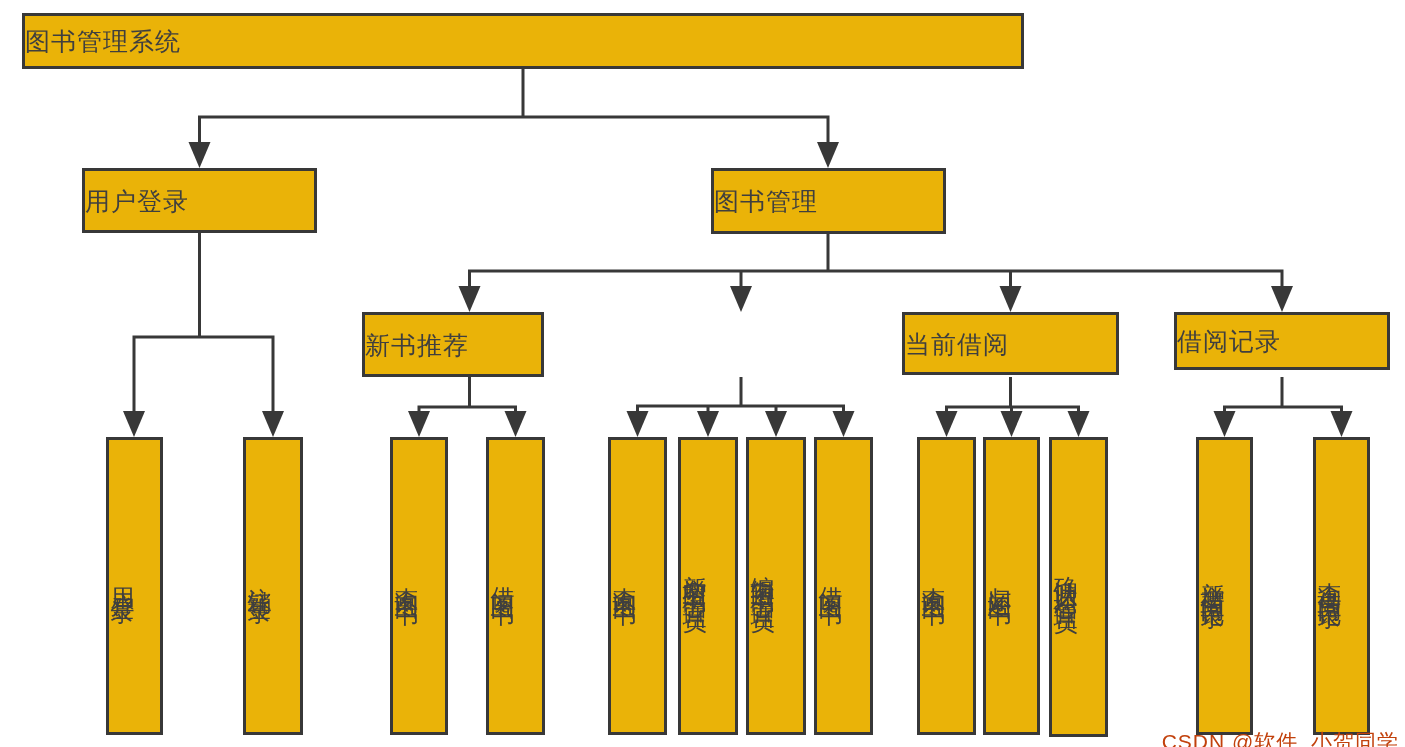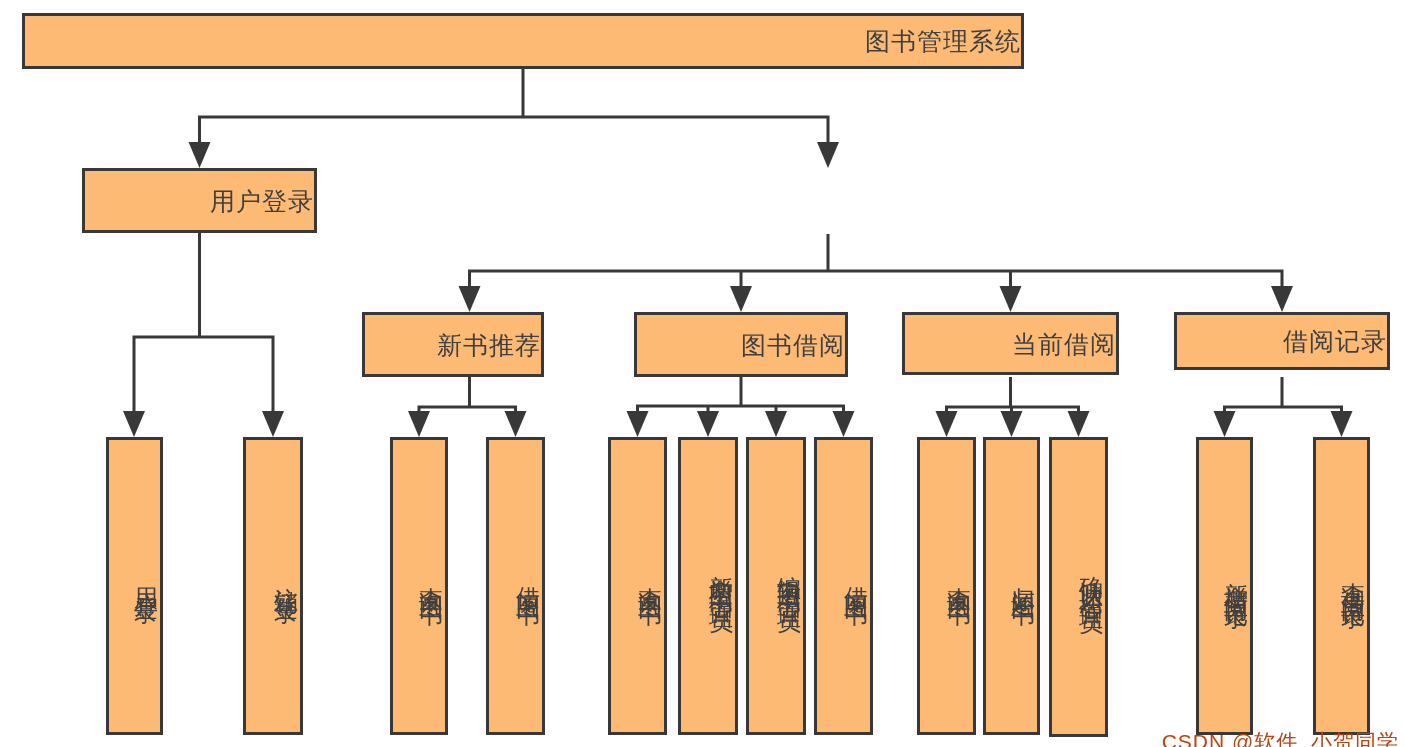--- a/index.html
+++ b/index.html
@@ -7,25 +7,25 @@
     position:relative;
     width:1405px;height:747px;
     background:#ffffff;
     font-family:"Liberation Sans","DejaVu Sans",sans-serif;
     overflow:hidden;
   }
   svg.wires{position:absolute;left:0;top:0;}
   .node{
     position:absolute;
     box-sizing:border-box;
-    background:#fdba74;
+    background:#eab308;
     border:3px solid #383838;
     display:flex;
     align-items:center;
-    justify-content:flex-end;
+    justify-content:flex-start;
     color:#3f3f3f;
   }
   .node.h .label{
     font-size:25px;
     letter-spacing:1px;
     white-space:nowrap;
     line-height:1.2;
   }
   .node.v{padding-bottom:16px;}
   .node.v .label{
@@ -114,26 +114,26 @@
     </g>
   </svg>
 
   <div class="node h" style="left:22px;top:13px;width:1002px;height:56px">
     <span class="label">图书管理系统</span>
   </div>
 
   <div class="node h" style="left:82px;top:168px;width:235px;height:65px">
     <span class="label">用户登录</span>
   </div>
+  <div class="node h" style="left:711px;top:168px;width:235px;height:66px">
+    <span class="label">图书管理</span>
+  </div>
 
   <div class="node h" style="left:362px;top:312px;width:182px;height:65px">
     <span class="label">新书推荐</span>
-  </div>
-  <div class="node h" style="left:634px;top:312px;width:214px;height:65px">
-    <span class="label">图书借阅</span>
   </div>
   <div class="node h" style="left:902px;top:312px;width:217px;height:63px">
     <span class="label">当前借阅</span>
   </div>
   <div class="node h" style="left:1174px;top:312px;width:216px;height:58px">
     <span class="label">借阅记录</span>
   </div>
 
   <div class="node v" style="left:106px;top:437px;width:57px;height:298px">
     <span class="label">用户登录</span>

